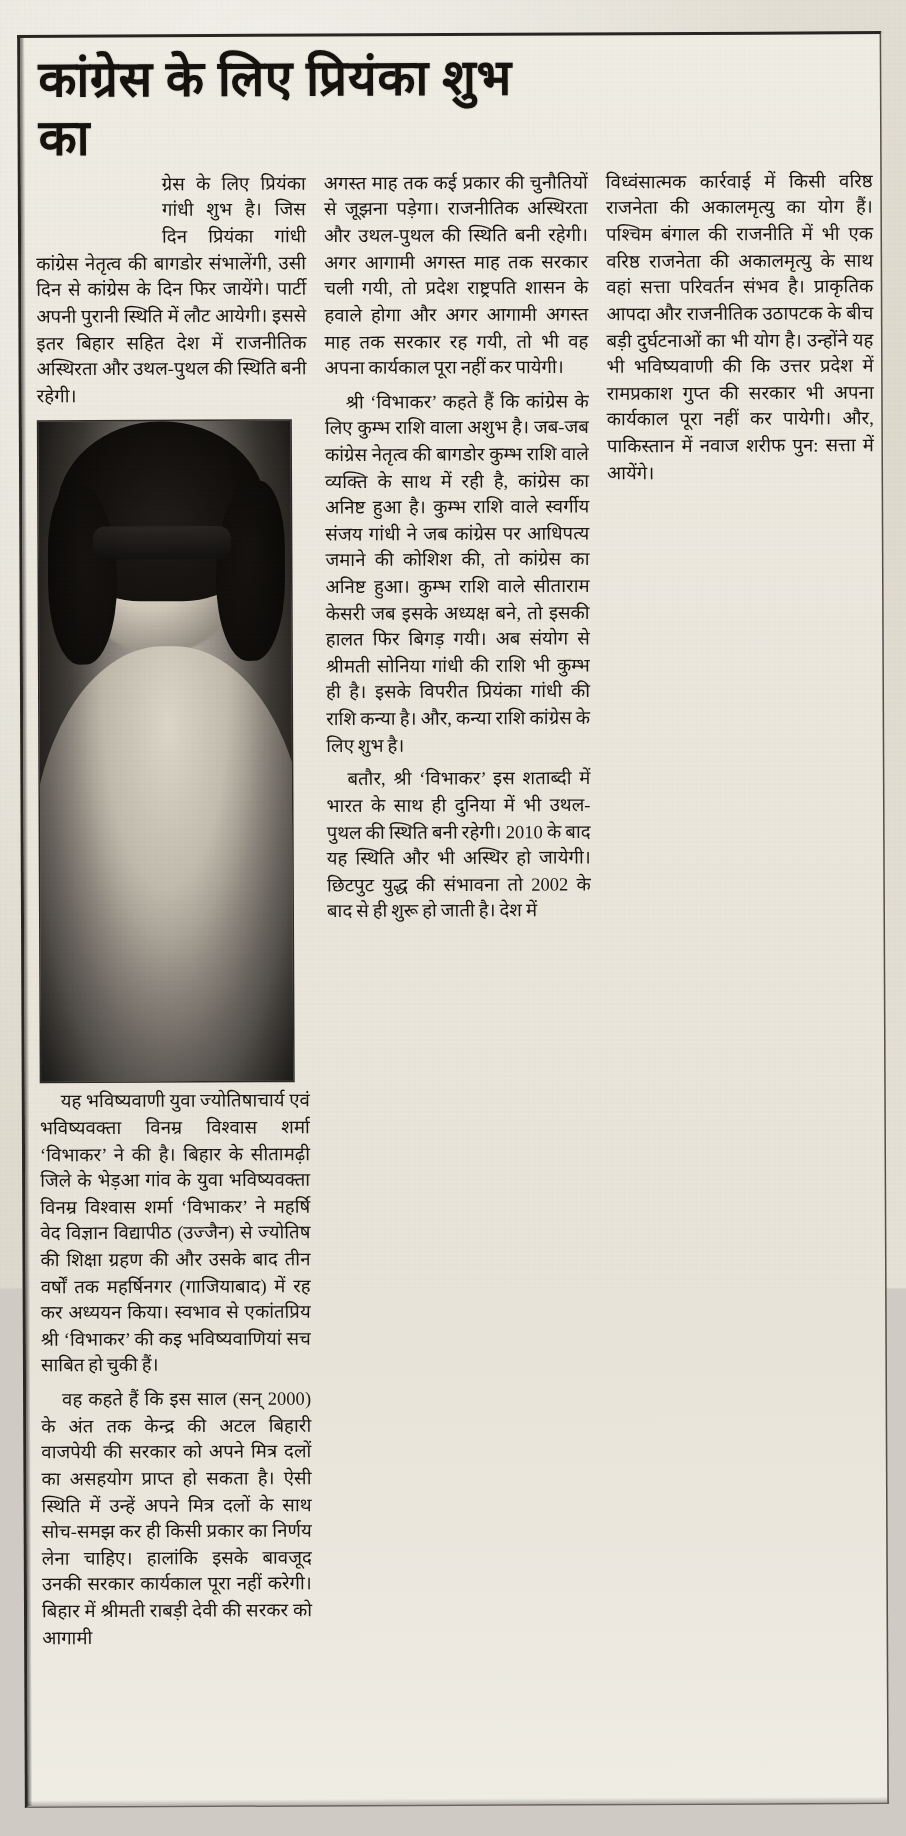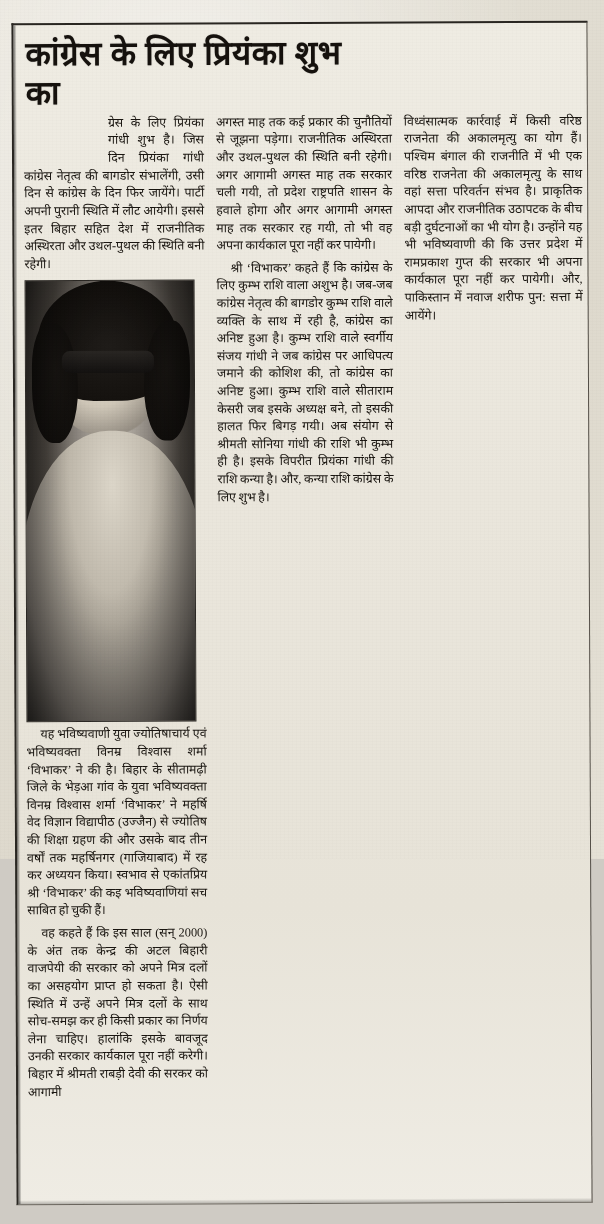--- a/index.html
+++ b/index.html
@@ -207,20 +207,21 @@
           <div class="photo-vign"></div>
         </div>
 
         <p class="body">यह भविष्यवाणी युवा ज्योतिषाचार्य एवं भविष्यवक्ता विनम्र विश्वास शर्मा ‘विभाकर’ ने की है। बिहार के सीतामढ़ी जिले के भेड़आ गांव के युवा भविष्यवक्ता विनम्र विश्वास शर्मा ‘विभाकर’ ने महर्षि वेद विज्ञान विद्यापीठ (उज्जैन) से ज्योतिष की शिक्षा ग्रहण की और उसके बाद तीन वर्षों तक महर्षिनगर (गाजियाबाद) में रह कर अध्ययन किया। स्वभाव से एकांतप्रिय श्री ‘विभाकर’ की कइ भविष्यवाणियां सच साबित हो चुकी हैं।</p>
         <p class="body">वह कहते हैं कि इस साल (सन् 2000) के अंत तक केन्द्र की अटल बिहारी वाजपेयी की सरकार को अपने मित्र दलों का असहयोग प्राप्त हो सकता है। ऐसी स्थिति में उन्हें अपने मित्र दलों के साथ सोच-समझ कर ही किसी प्रकार का निर्णय लेना चाहिए। हालांकि इसके बावजूद उनकी सरकार कार्यकाल पूरा नहीं करेगी। बिहार में श्रीमती राबड़ी देवी की सरकर को आगामी</p>
       </div>
 
       <div class="col mid">
         <p class="body noind">अगस्त माह तक कई प्रकार की चुनौतियों से जूझना पड़ेगा। राजनीतिक अस्थिरता और उथल-पुथल की स्थिति बनी रहेगी। अगर आगामी अगस्त माह तक सरकार चली गयी, तो प्रदेश राष्ट्रपति शासन के हवाले होगा और अगर आगामी अगस्त माह तक सरकार रह गयी, तो भी वह अपना कार्यकाल पूरा नहीं कर पायेगी।</p>
         <p class="body">श्री ‘विभाकर’ कहते हैं कि कांग्रेस के लिए कुम्भ राशि वाला अशुभ है। जब-जब कांग्रेस नेतृत्व की बागडोर कुम्भ राशि वाले व्यक्ति के साथ में रही है, कांग्रेस का अनिष्ट हुआ है। कुम्भ राशि वाले स्वर्गीय संजय गांधी ने जब कांग्रेस पर आधिपत्य जमाने की कोशिश की, तो कांग्रेस का अनिष्ट हुआ। कुम्भ राशि वाले सीताराम केसरी जब इसके अध्यक्ष बने, तो इसकी हालत फिर बिगड़ गयी। अब संयोग से श्रीमती सोनिया गांधी की राशि भी कुम्भ ही है। इसके विपरीत प्रियंका गांधी की राशि कन्या है। और, कन्या राशि कांग्रेस के लिए शुभ है।</p>
+        <p class="body">बतौर, श्री ‘विभाकर’ इस शताब्दी में भारत के साथ ही दुनिया में भी उथल-पुथल की स्थिति बनी रहेगी। 2010 के बाद यह स्थिति और भी अस्थिर हो जायेगी। छिटपुट युद्ध की संभावना तो 2002 के बाद से ही शुरू हो जाती है। देश में</p>
       </div>
 
       <div class="col right">
         <p class="body noind">विध्वंसात्मक कार्रवाई में किसी वरिष्ठ राजनेता की अकालमृत्यु का योग हैं। पश्चिम बंगाल की राजनीति में भी एक वरिष्ठ राजनेता की अकालमृत्यु के साथ वहां सत्ता परिवर्तन संभव है। प्राकृतिक आपदा और राजनीतिक उठापटक के बीच बड़ी दुर्घटनाओं का भी योग है। उन्होंने यह भी भविष्यवाणी की कि उत्तर प्रदेश में रामप्रकाश गुप्त की सरकार भी अपना कार्यकाल पूरा नहीं कर पायेगी। और, पाकिस्तान में नवाज शरीफ पुन: सत्ता में आयेंगे।</p>
       </div>
 
     </div>
 
     <div class="edge-dark-left"></div>
     <div class="edge-dark-bottom"></div>

